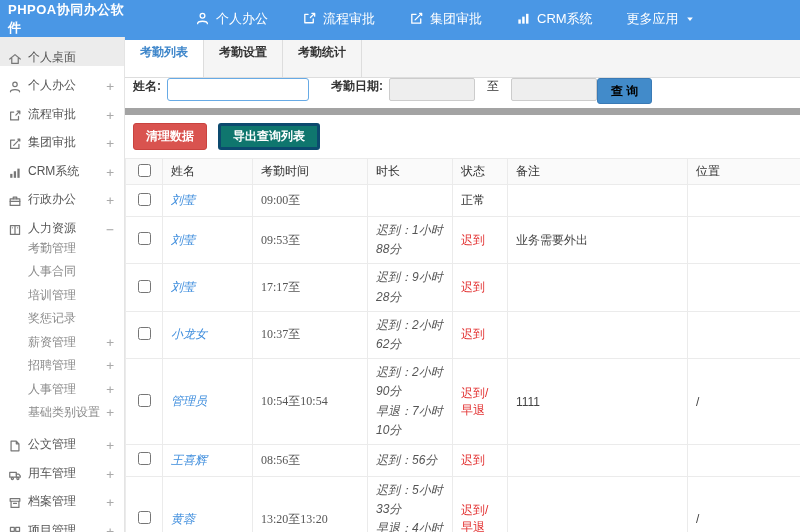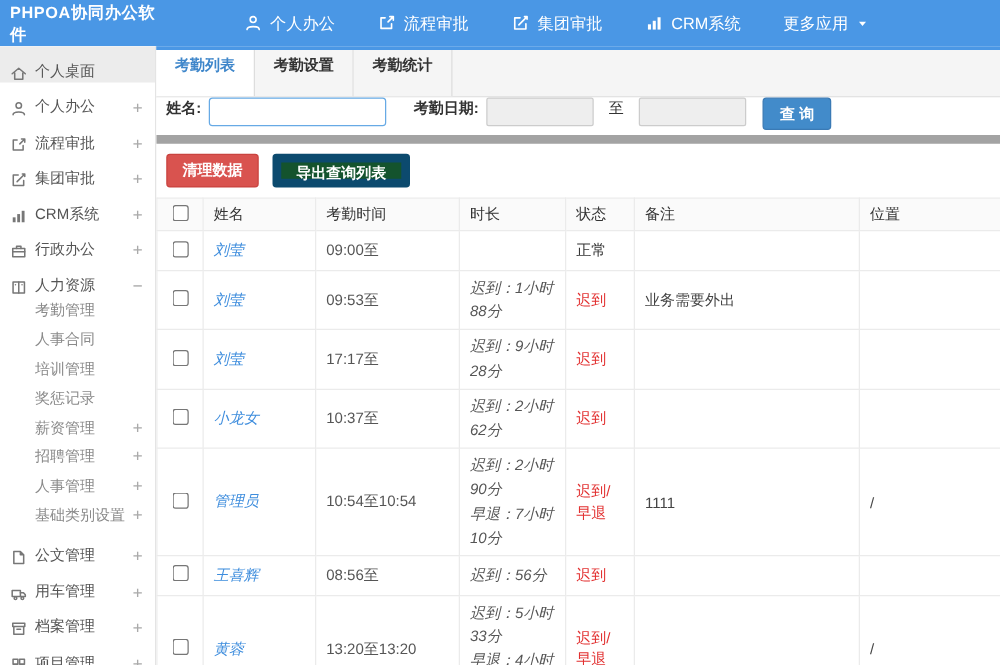--- a/index.html
+++ b/index.html
@@ -38,40 +38,40 @@
   .tab.active { background:#fff; color:#3e86ca; }
 
   
   .searchbar { display:flex; height:37px; padding:0 8px; border-bottom:7px solid #a3a3a3; background:#fff; }
   .f-label { font-size:12px; font-weight:bold; color:#333; white-space:nowrap; }
   .inp-name { width:142px; height:23px; margin-left:6px; border:1px solid #67aae5; border-radius:3px; padding:0 5px; font-size:12px; outline:none; }
   .lbl-date { margin-left:22px; }
   .inp-date { width:86px; height:23px; margin-left:6px; border:1px solid #ccc; border-radius:2px; background:#eee; padding:0 5px; font-size:12px; outline:none; }
   .to-label { margin:0 0 0 12px; font-size:12px; color:#333; }
   .inp-date2 { margin-left:12px; }
-  .btn-query { margin-left:13px; height:26px; padding:0 13px; background:#428bca; color:#ffffff; border:1px solid #3a7ab5;
+  .btn-query { height:26px; padding:0 13px; background:#428bca; color:#000000; border:1px solid #3a7ab5;
                border-radius:3px; font-size:12px; font-weight:bold; cursor:pointer; white-space:nowrap; }
 
   
   .actions { display:flex; align-items:flex-start; gap:11px; padding:8px; }
   .btn-danger { height:27px; padding:0 12px; background:#d9534f; border:1px solid #c9433f; color:#fff;
                 font-size:12px; font-weight:bold; border-radius:3px; cursor:pointer; }
-  .btn-info { height:27px; padding:0 12px; background:#14532d; border:7px solid #0c4a6e; color:#fff;
+  .btn-info { height:27px; padding:0 12px; background:#0f766e; border:3px solid #0c4a6e; color:#fff;
               font-size:12px; font-weight:bold; border-radius:3px; cursor:pointer; }
 
   
   table { width:675px; border-collapse:collapse; table-layout:fixed; font-size:12px; }
   th, td { border:1px solid #ebebeb; padding:4px 8px; text-align:left; vertical-align:middle; overflow:hidden; }
   th { background:#fafafa; color:#333; font-weight:normal; height:25px; }
   td { height:32px; color:#444; }
   .col-check { text-align:center; padding:4px 2px; }
   .cb { width:13px; height:13px; cursor:pointer; accent-color:#888; }
   a.name-link { color:#3e8ddd; text-decoration:none; cursor:pointer;font-style:italic; }
   .cell-duration { white-space:pre-line; color:#555; line-height:1.6;font-style:italic; }
-  .cell-time { color:#555; }
+  .cell-time { color:#555;font-family:Liberation Serif, serif; }
   .st-normal { color:#333; }
   .st-late { color:#e23030; }
 </style>
 </head>
 <body>
 
 <div class="navbar">
   <div class="brand">PHPOA协同办公软件</div>
   <div class="hamburger">
       <svg viewBox="0 0 16 16" fill="none" stroke="currentColor" stroke-width="1.4" stroke-linecap="round" stroke-linejoin="round">

